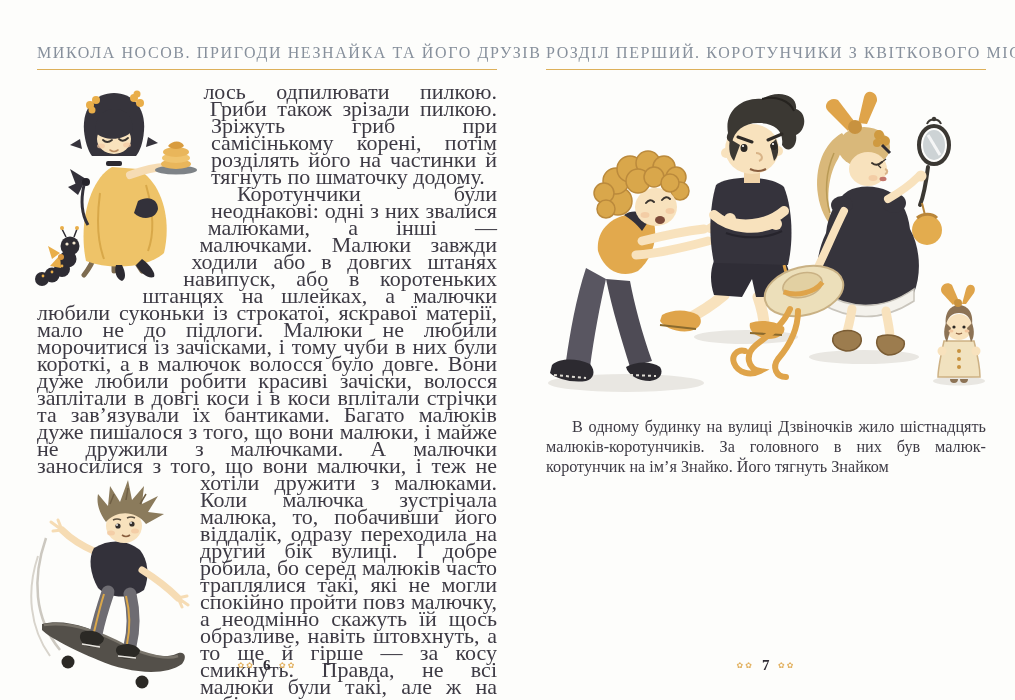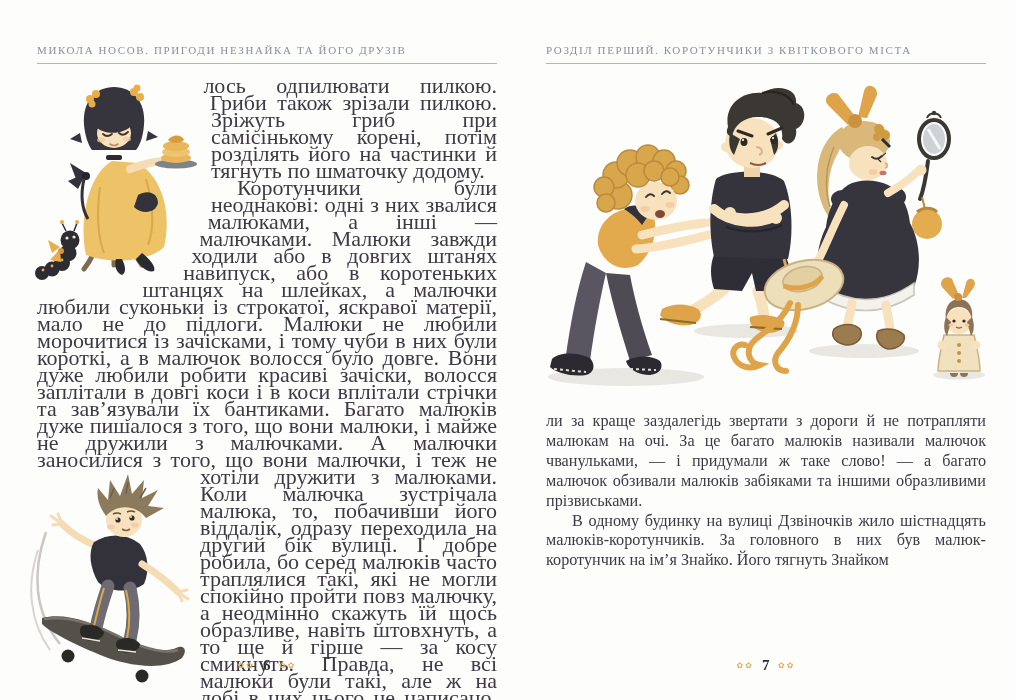--- a/index.html
+++ b/index.html
@@ -10,21 +10,21 @@
     font-family:"Liberation Serif", serif;
     color:#3d3a44;
     overflow:hidden;
   }
   .page { position:absolute; top:0; height:700px; }
   .page--left  { left:37px;  width:460px; }
   .page--right { left:546px; width:440px; }
 
   .running-head {
     margin-top:44px;
-    font-size:11px;
+    font-size:16px;
     letter-spacing:1.6px;
     color:#87909c;
     white-space:nowrap;
   }
   .head-rule { border:none; border-top:1px solid #ddb05a; margin-top:7px; }
 
   .page-body { margin-top:13px; text-align:justify; }
   .page--left  .page-body { font-size:22px; line-height:17px; }
   .page--right .page-body { font-size:16.2px; line-height:19.9px; }
 
@@ -361,23 +361,20 @@
           <circle cx="412" cy="220" r="4" fill="#c8923f"></circle>
           <circle cx="408" cy="244" r="1.6" fill="#2c2824"></circle>
             <circle cx="418" cy="244" r="1.6" fill="#2c2824"></circle>
           <path d="M410 250 Q413 252 416 250" stroke="#8a5f3f" stroke-width="1.4" fill="none"></path>
           <ellipse cx="405" cy="248" rx="2.5" ry="1.6" fill="#f2c69e"></ellipse>
             <ellipse cx="421" cy="248" rx="2.5" ry="1.6" fill="#f2c69e"></ellipse>
         </g>
       </svg>
     </div>
 
-    <p class="para">
-      <span>ли за краще заздалегідь звертати з дороги й не потрапляти малюкам на очі. За це багато малюків називали малючок чванульками, — і придумали ж таке слово! — а багато малючок обзивали малюків забіяками та іншими образливими прізвиськами.</span>
-    </p>
     <p class="para indented">
       <span>В одному будинку на вулиці Дзвіночків жило шістнадцять малюків-коротунчиків. За головного в них був малюк-коротунчик на ім’я Знайко. Його тягнуть Знайком</span>
     </p>
   </div>
 
   <footer class="folio">
     <span class="orn">✿✿</span><span class="num">7</span><span class="orn">✿✿</span>
   </footer>
 </section>
 

